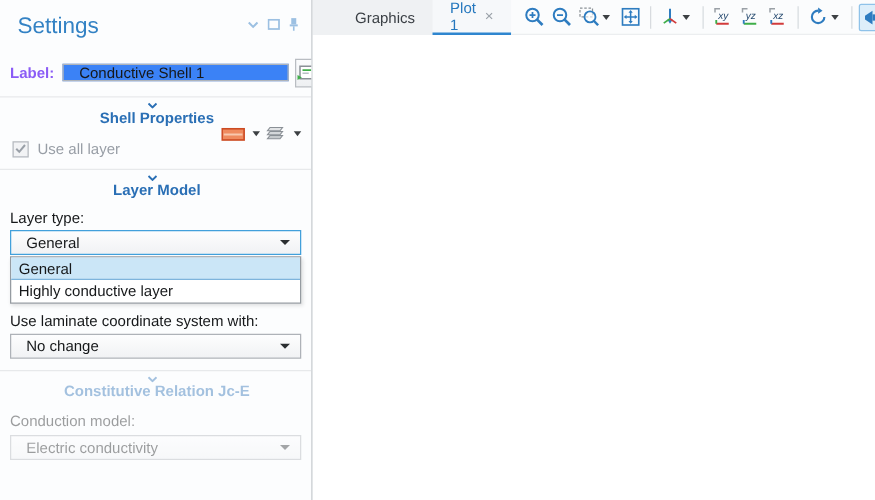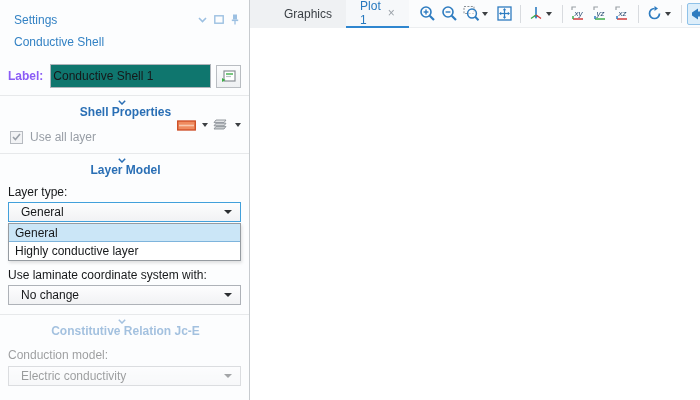--- a/index.html
+++ b/index.html
@@ -3,28 +3,28 @@
 <meta charset="utf-8">
 <style>
   * { margin:0; padding:0; box-sizing:border-box; }
   html,body { width:700px; height:400px; overflow:hidden; }
   body { font-family:"Liberation Sans", sans-serif; font-size:12px; color:#1b1e21; background:#fff; }
   .app { display:flex; width:700px; height:400px; }
 
   
   .settings { width:250px; height:400px; background:#fcfdfe; border-right:1px solid #c7cbcf; position:relative; overflow:hidden; }
   .settings-header { display:flex; align-items:flex-start; justify-content:space-between; padding:8px 10px 0 14px; }
-  .settings-title { font-size:12px; color:#3382c4; line-height:24px; }
+  .settings-title { font-size:18px; color:#3382c4; line-height:24px; }
   .hdr-icons { display:flex; align-items:center; gap:7px; margin-top:6px; }
   .hdr-icons svg { display:block; }
   .settings-subtitle { padding:2px 10px 0 14px; color:#3382c4; line-height:16px; }
 
   .label-row { display:flex; align-items:center; margin:14px 8px 0 8px; height:24px; }
   .label-caption { font-weight:600; color:#8b5cf6; margin-right:7px; }
-  .label-input { flex:1; height:24px; border:1px solid #afb4ba; background:#0f766e; font:12px "Liberation Sans",sans-serif; padding:0 2px; color:#16181a; outline:none; }
+  .label-input { flex:1; height:14px; border:1px solid #afb4ba; background:#3b82f6; font:12px "Liberation Sans",sans-serif; padding:0 12px; color:#16181a; outline:none; }
   .label-btn { width:25px; height:23px; margin-left:5px; border:1px solid #b9bdc2; background:linear-gradient(#fbfcfd,#eef0f2); display:flex; align-items:center; justify-content:center; cursor:pointer; }
 
   .divider { height:1px; background:#e7e9eb; margin-top:7px; }
 
   .section-header { display:flex; align-items:center; height:22px; margin-top:4px; padding:0 8px 0 10px;flex-direction:column; }
   .section-header .chev { margin-right:8px; display:flex; }
   .section-title { color:#2a6fb5; font-weight:700; }
   .sp-icons { margin-left:auto; display:flex; align-items:center; gap:4px; }
   .mini-caret { width:0; height:0; border-left:3.5px solid transparent; border-right:3.5px solid transparent; border-top:4px solid #3c4043; margin-left:2px; }
 
@@ -76,21 +76,20 @@
         <svg width="10" height="9" viewBox="0 0 10 9">
             <rect x="0.8" y="0.8" width="8.4" height="7.4" fill="none" stroke="#9cc0e2" stroke-width="1.4"></rect>
           </svg>
         <svg width="8" height="11" viewBox="0 0 8 11">
             <rect x="2" y="0.5" width="4" height="5" fill="#9cc0e2"></rect>
             <rect x="0.8" y="5.5" width="6.4" height="1.6" fill="#9cc0e2"></rect>
             <line x1="4" y1="7" x2="4" y2="10.5" stroke="#9cc0e2" stroke-width="1.3"></line>
           </svg>
       </div>
     </div>
-    <div class="settings-subtitle">Conductive Shell</div>
 
     <div class="label-row">
       <span class="label-caption">Label:</span>
       <input class="label-input" type="text" value="Conductive Shell 1" style="">
       <span class="label-btn">
         <svg width="15" height="13" viewBox="0 0 15 13">
           <rect x="3" y="1" width="11" height="10" fill="#fff" stroke="#8a9096" stroke-width="1.2"></rect>
           <line x1="5" y1="4" x2="12" y2="4" stroke="#3fae49" stroke-width="1.4"></line>
           <line x1="5" y1="6.5" x2="10" y2="6.5" stroke="#b9c0c6" stroke-width="1.2"></line>
           <path d="M1,12 L1,8 L4.5,10 Z" fill="#3fae49"></path>

